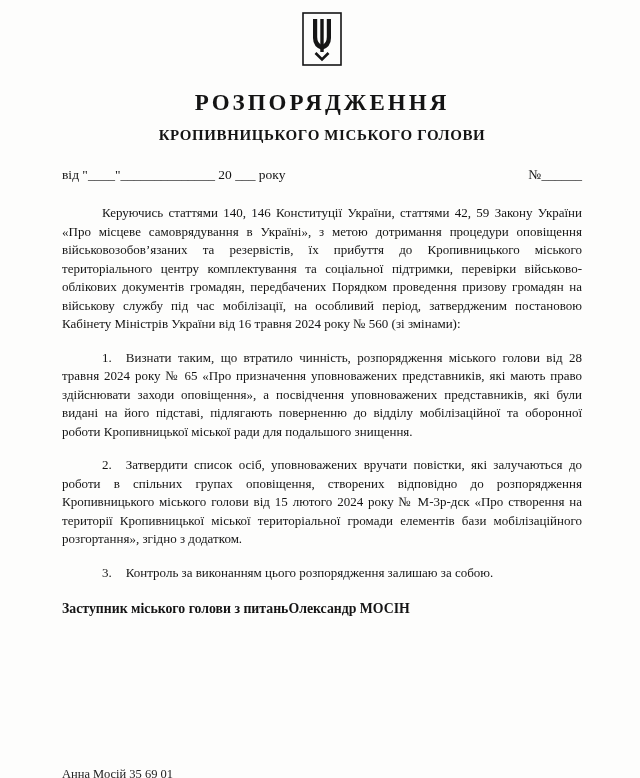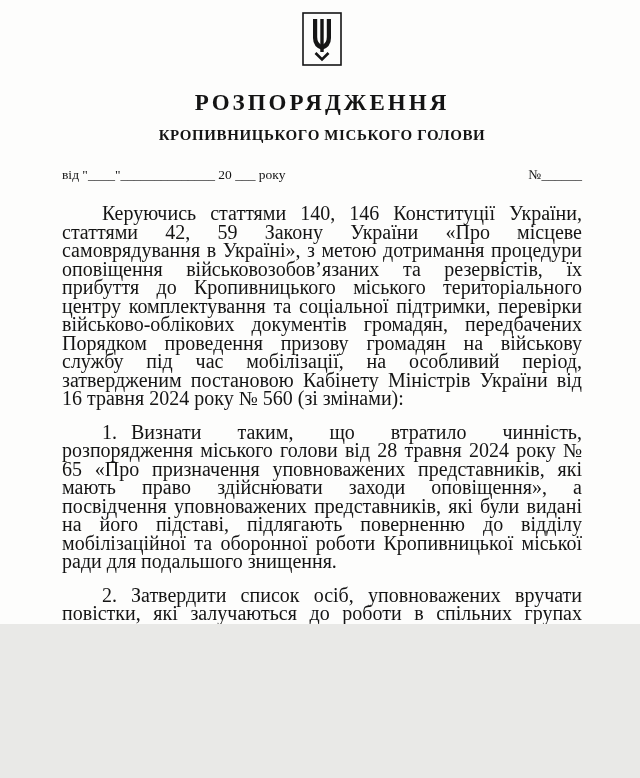--- a/index.html
+++ b/index.html
@@ -3,21 +3,21 @@
 <meta charset="utf-8">
 <style>
   html, body {
     margin: 0;
     padding: 0;
     background: #e9e9e7;
   }
   .page {
     position: relative;
     width: 640px;
-    height: 624px;
+    height: 778px;
     margin: 0 auto;
     background: #fdfdfc;
     color: #141414;
     font-family: "Liberation Serif", "DejaVu Serif", serif;
     overflow: hidden;
     box-sizing: border-box;
   }
   .content {
     padding: 0 58px 0 62px;
   }
@@ -51,21 +51,21 @@
     line-height: 18px;
   }
   .subject {
     margin-top: 44px;
     font-size: 13.8px;
     font-weight: bold;
     line-height: 19px;
   }
   .para {
     margin: 15px 0 0 0;
-    font-size: 20px;
+    font-size: 13px;
     line-height: 18.5px;
     text-align: justify;
     text-indent: 40px;
   }
   .para.first { margin-top: 20px; }
   .num { margin-right: 14px; }
   .num:empty { margin: 0; display: none; }
   .signature {
     margin-top: 17px;
     display: flex;
@@ -107,23 +107,25 @@
       <span>№______</span>
     </div>
 
 
     <p class="para first"><span>Керуючись статтями 140, 146 Конституції України, статтями 42, 59 Закону України «Про місцеве самоврядування в Україні», з метою дотримання процедури оповіщення військовозобов’язаних та резервістів, їх прибуття до Кропивницького міського територіального центру комплектування та соціальної підтримки, перевірки військово-облікових документів громадян, передбачених Порядком проведення призову громадян на військову службу під час мобілізації, на особливий період, затвердженим постановою Кабінету Міністрів України від 16 травня 2024 року № 560 (зі змінами):</span></p>
 
     <p class="para"><span class="num">1.</span><span>Визнати таким, що втратило чинність, розпорядження міського голови від 28 травня 2024 року № 65 «Про призначення уповноважених представників, які мають право здійснювати заходи оповіщення», а посвідчення уповноважених представників, які були видані на його підставі, підлягають поверненню до відділу мобілізаційної та оборонної роботи Кропивницької міської ради для подальшого знищення.</span></p>
 
     <p class="para"><span class="num">2.</span><span>Затвердити список осіб, уповноважених вручати повістки, які залучаються до роботи в спільних групах оповіщення, створених відповідно до розпорядження Кропивницького міського голови від 15 лютого 2024 року № М-3р-дск «Про створення на території Кропивницької міської територіальної громади елементів бази мобілізаційного розгортання», згідно з додатком.</span></p>
 
+    <p class="para"><span class="num">3.</span><span>Контроль за виконанням цього розпорядження залишаю за собою.</span></p>
 
     <div class="signature">
       <div class="sig-left">
         <div>Заступник міського голови з питань</div>
       </div>
+      <div class="sig-right">Олександр МОСІН</div>
     </div>
 
   </div>
 
   <div class="footer">Анна Мосій 35 69 01</div>
 </div>
 
 </body></html>

